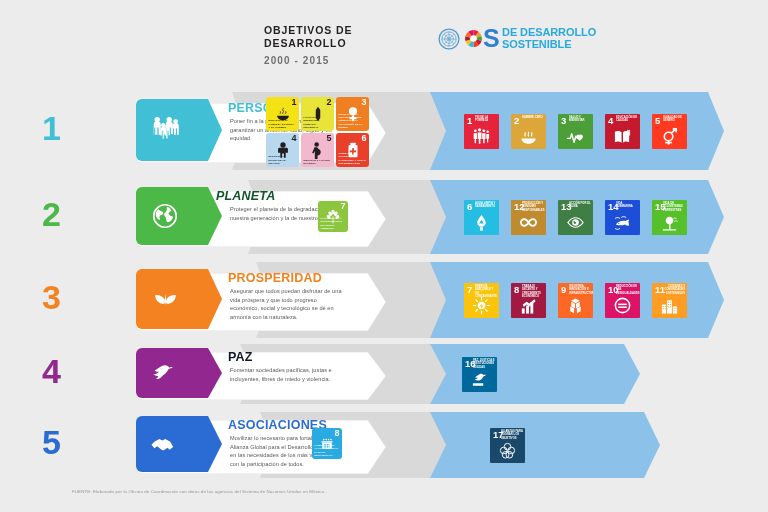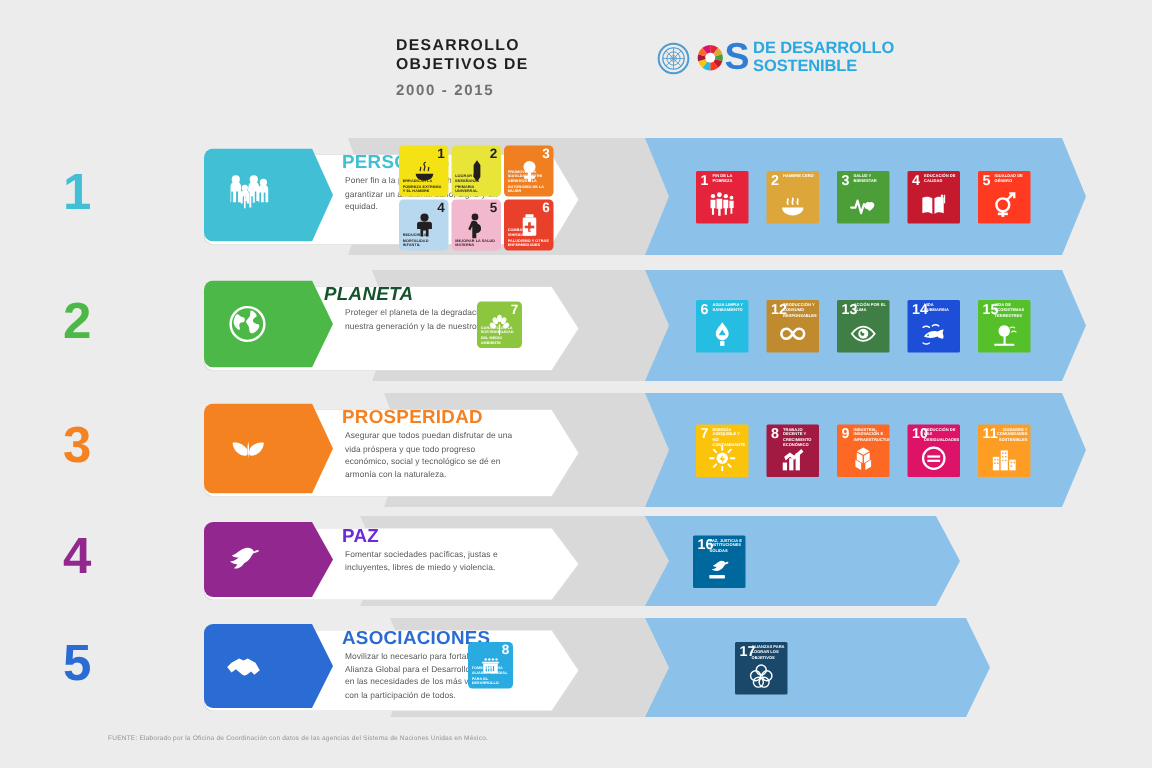--- a/index.html
+++ b/index.html
@@ -103,22 +103,22 @@
     color: #929497; letter-spacing: .12px;
   }
 </style>
 </head>
 <body>
 
 <div id="stage">
 
   <div class="hdr-mdg">
     <div class="t">
+      <div>OBJETIVOS DE</div>
       <div>DESARROLLO</div>
-      <div>OBJETIVOS DE</div>
     </div>
     <div class="yr">2000 - 2015</div>
   </div>
 
   <div class="hdr-sdg">
     <div class="line">
       <span class="un-emblem">
         <svg viewBox="0 0 40 40" width="22" height="22">
           <circle cx="20" cy="20" r="18" fill="none" stroke="#4b9cd3" stroke-width="2.4"></circle>
           <circle cx="20" cy="20" r="13" fill="none" stroke="#4b9cd3" stroke-width="1.4"></circle>
@@ -625,21 +625,21 @@
           </svg>
             <span class="gi">
             <svg viewBox="0 0 40 40" width="26" height="26">
               <g fill="#ffffff">
                 <path d="M35 11c-2-1-4 0-5 1-2-4-7-5-11-3-5 2-8 6-12 7 2 2 5 2 7 2-3 3-6 4-9 4 4 3 9 4 14 2 4-1.6 7-5 9-9 1-2 4-2 6-3 .6-.3.6-.7 1-1z"></path>
                 <path d="M14 21c-1 4-2 6-5 8 5 1 9-2 11-6z"></path>
               </g>
             </svg>
           </span>
           </div>
-        <div class="ctitle" style="left:228px;top:6px;color:#6d28d9;">
+        <div class="ctitle" style="left:228px;top:6px;color:#0f172a;">
             <span>PAZ</span></div>
         <div class="cbody" style="left:230px;top:22px;">
             <span>Fomentar sociedades pacíficas, justas e incluyentes, libres de miedo y violencia.</span></div>
         <div class="sdg" style="left:462px;top:12.5px;background:#00689d;">
               <span class="num">16</span>
               <span class="cap">PAZ, JUSTICIA E INSTITUCIONES SÓLIDAS</span>
               <span class="gl">
             <svg viewBox="0 0 40 40" width="19" height="19">
               <g fill="#ffffff">
                 <path d="M33 10c-2-1-3 0-4 1-2-3-6-4-9-2-4 2-6 5-9 6 1.5 1.5 4 1.5 5.5 1.5-2 2.5-4.5 3.5-7 3.5 3 2.5 7.5 3 11 1.5 3-1.3 5.5-4 7-7 .8-1.6 3-1.6 4.5-2.5.5-.3.5-.6 1-2z"></path>

